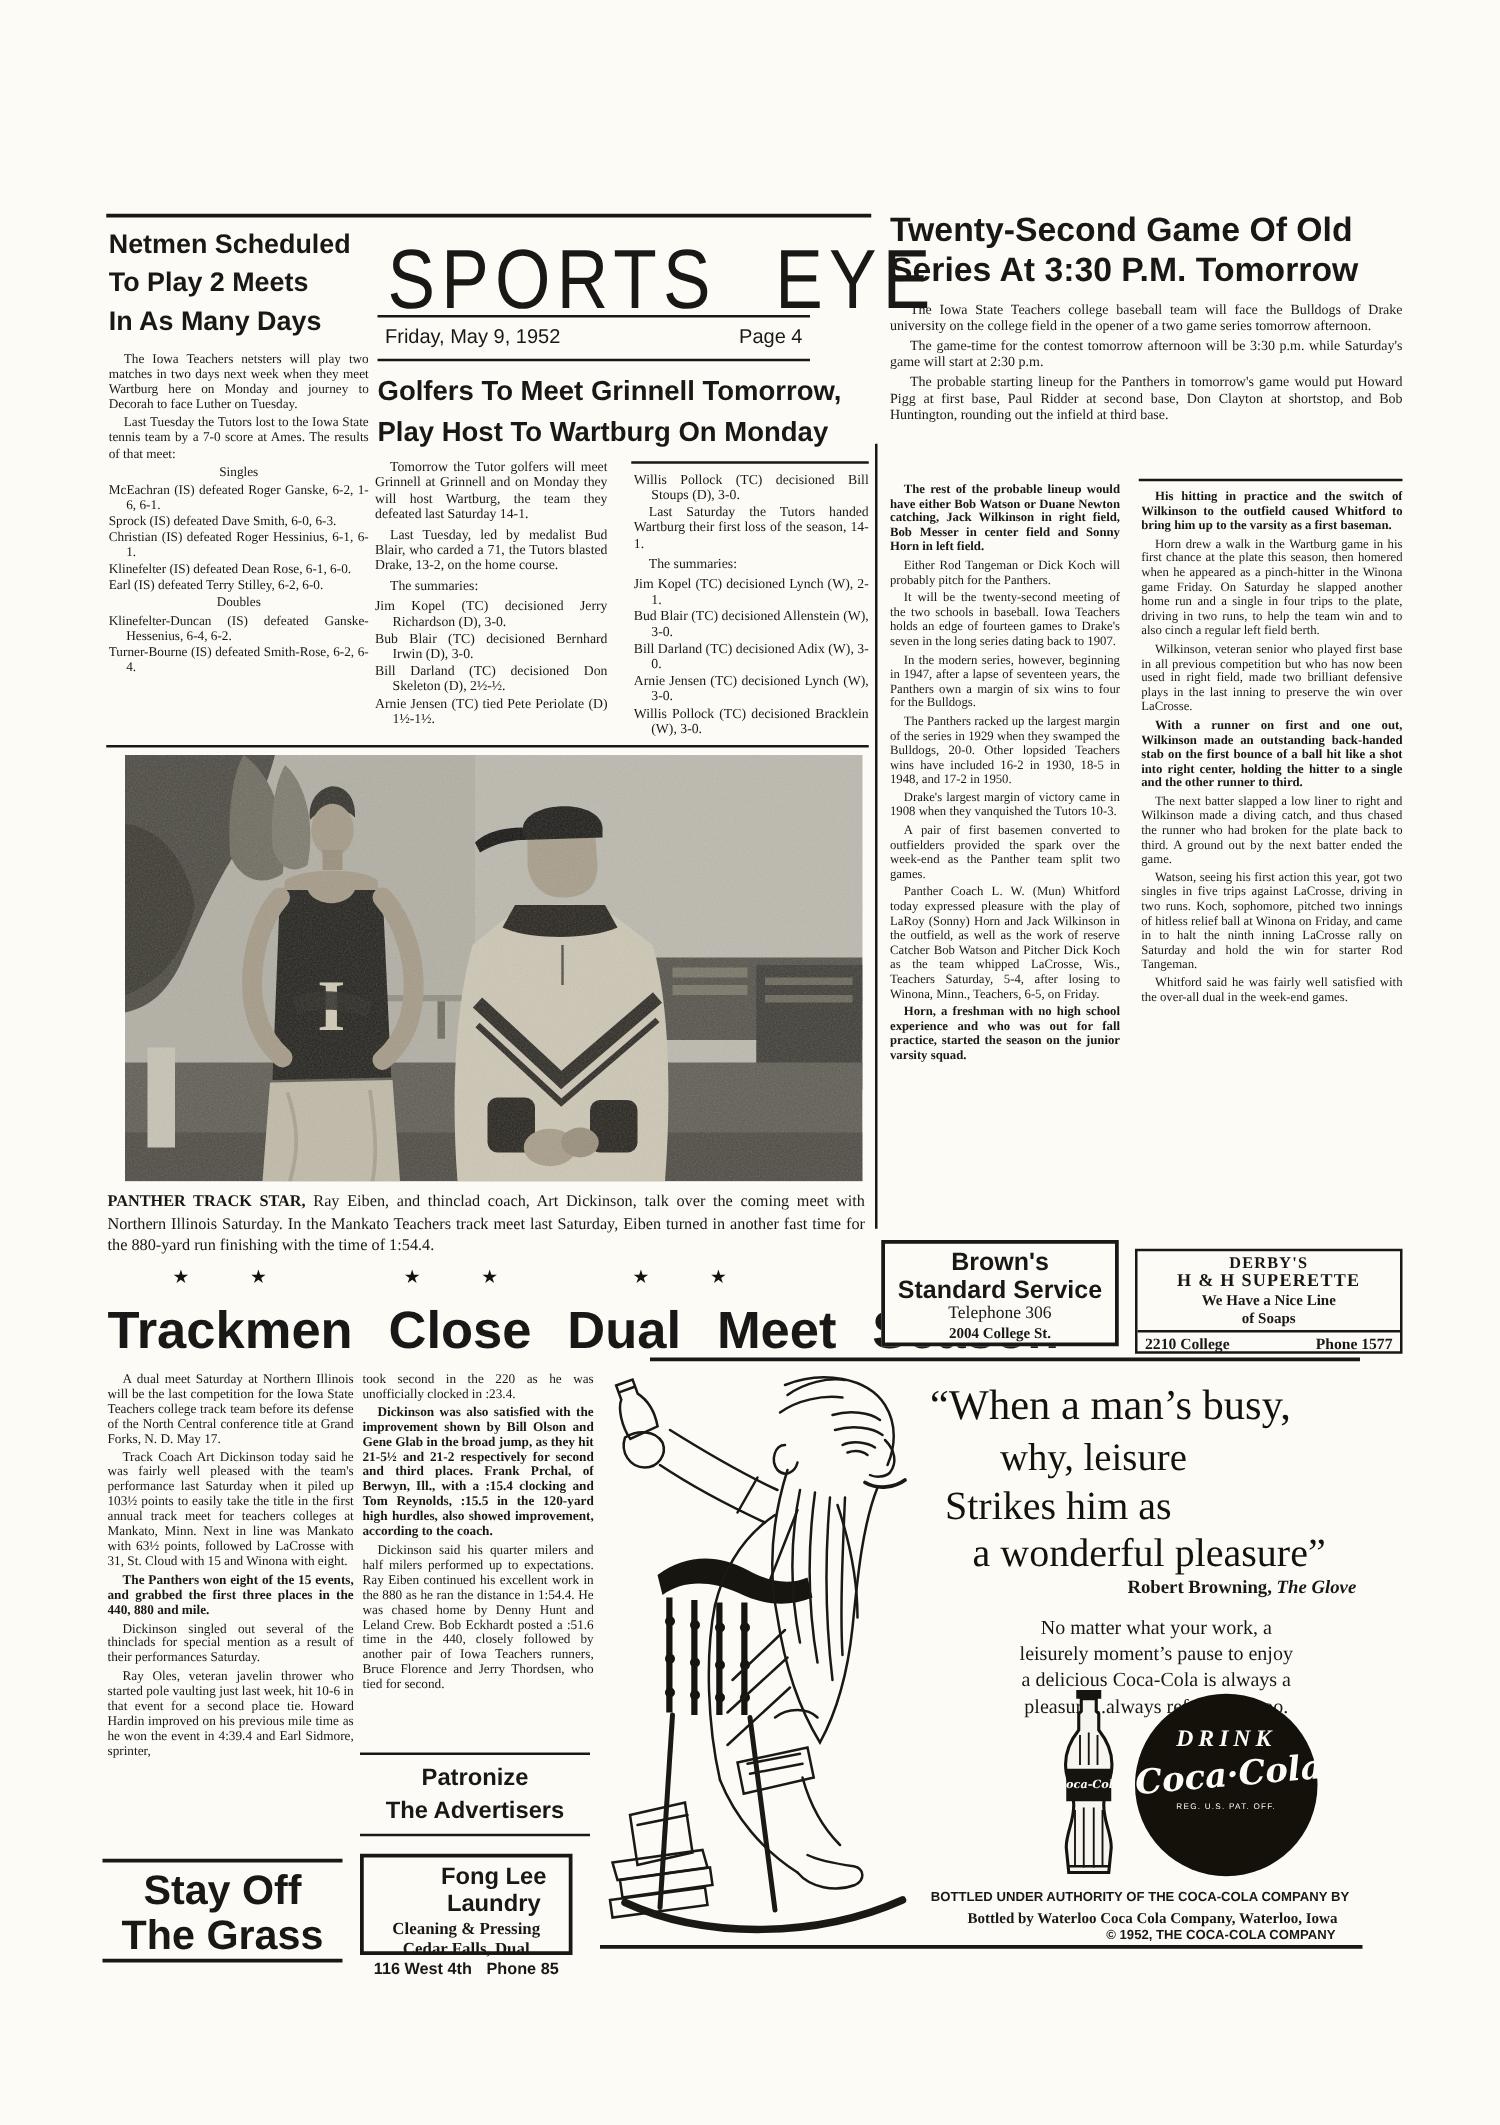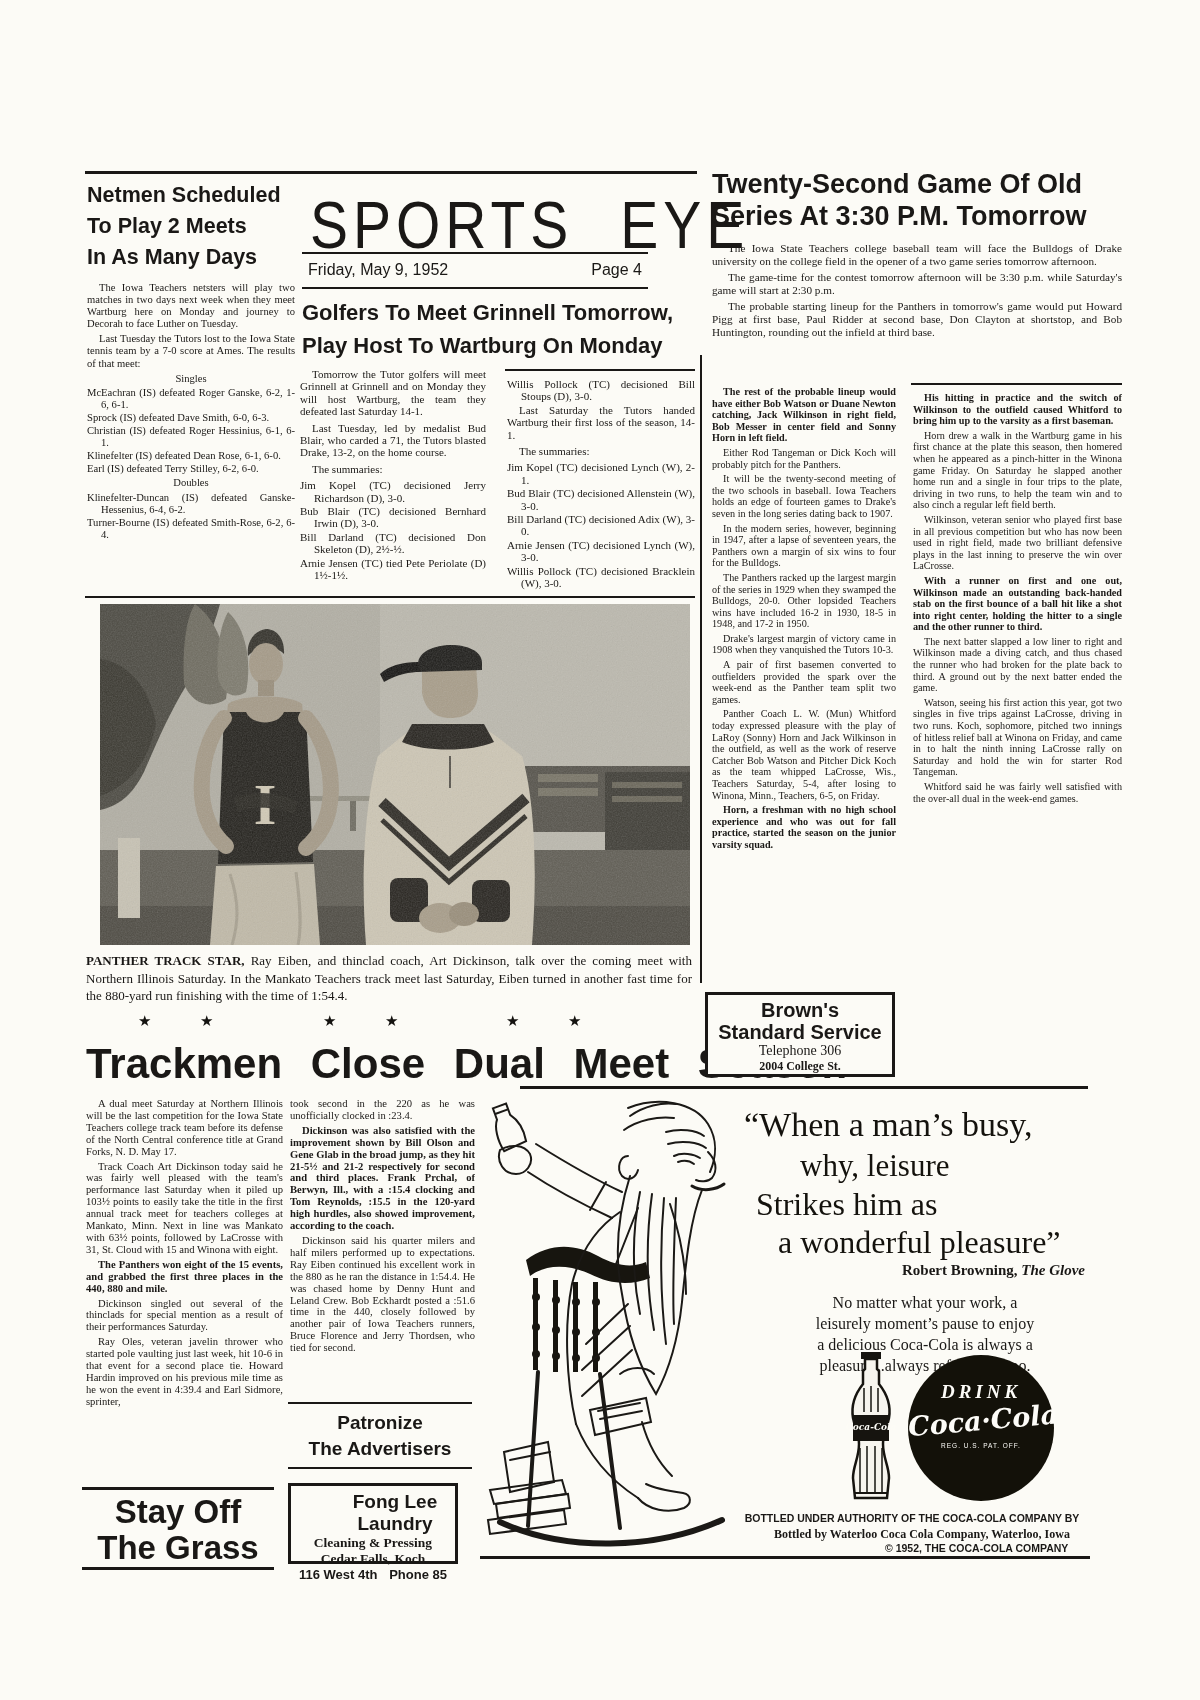--- a/index.html
+++ b/index.html
@@ -225,34 +225,44 @@
   <div class="hr" style="left:288px;top:1402px;width:184px;height:2px;"></div>
   <div class="abs sans b c" style="left:288px;top:1410px;width:184px;font-size:19px;line-height:26px;">
     <div>Patronize</div>
     <div>The  Advertisers</div>
   </div>
   <div class="hr" style="left:288px;top:1467px;width:184px;height:2px;"></div>
 
   <div class="adbox" style="left:288px;top:1483px;width:170px;height:81px;border-width:3px;padding-top:5px;">
     <div class="sans b" style="font-size:19px;margin-left:44px;">Fong Lee Laundry</div>
     <div class="b" style="font-size:13.5px;line-height:16px;">Cleaning &amp; Pressing</div>
-    <div class="b" style="font-size:13.5px;line-height:16px;">Cedar Falls, Koch</div>
+    <div class="b" style="font-size:13.5px;line-height:16px;">Cedar Falls, Dual</div>
     <div class="b sans" style="font-size:13px;line-height:16px;display:flex;justify-content:space-between;padding:0 8px;">
       <span>116 West 4th</span>
       <span>Phone 85</span>
     </div>
   </div>
 
   <div class="adbox" style="left:705px;top:992px;width:190px;height:85px;border-width:3px;padding-top:4px;">
     <div class="sans b" style="font-size:20px;line-height:22px;">Brown's</div>
     <div class="sans b" style="font-size:20px;line-height:22px;">Standard Service</div>
     <div style="font-size:14px;line-height:16px;">Telephone 306</div>
     <div class="b" style="font-size:12px;line-height:14px;">2004 College St.</div>
   </div>
 
+  <div class="adbox" style="left:908px;top:999px;width:214px;height:84px;border-width:2px;padding-top:2px;">
+    <div class="b" style="font-size:13px;letter-spacing:1px;line-height:14px;">DERBY'S</div>
+    <div class="b" style="font-size:14.5px;letter-spacing:1px;line-height:16px;">H &amp; H SUPERETTE</div>
+    <div class="b" style="font-size:12px;line-height:14px;">We Have a Nice Line</div>
+    <div class="b" style="font-size:12px;line-height:14px;">of Soaps</div>
+    <div class="b" style="font-size:12.5px;border-top:2px solid #1a1816;margin-top:3px;padding:2px 6px 0 6px;display:flex;justify-content:space-between;">
+      <span>2210 College</span>
+      <span>Phone 1577</span>
+    </div>
+  </div>
 
   <div class="hr" style="left:520px;top:1086px;width:568px;height:3px;"></div>
   <div class="hr" style="left:480px;top:1556px;width:610px;height:3px;"></div>
 
   <div class="abs" style="left:470px;top:1092px;width:300px;height:462px;">
     <svg width="300" height="462" viewBox="0 0 300 462">
 
       <g fill="#17150f" stroke="none">
         <path d="M56,168 C80,150 106,152 128,164 C146,174 162,176 176,170 L180,186 C160,194 140,192 120,182 C98,172 76,172 60,184 Z"></path>
         <circle cx="66" cy="205" r="4"></circle>

